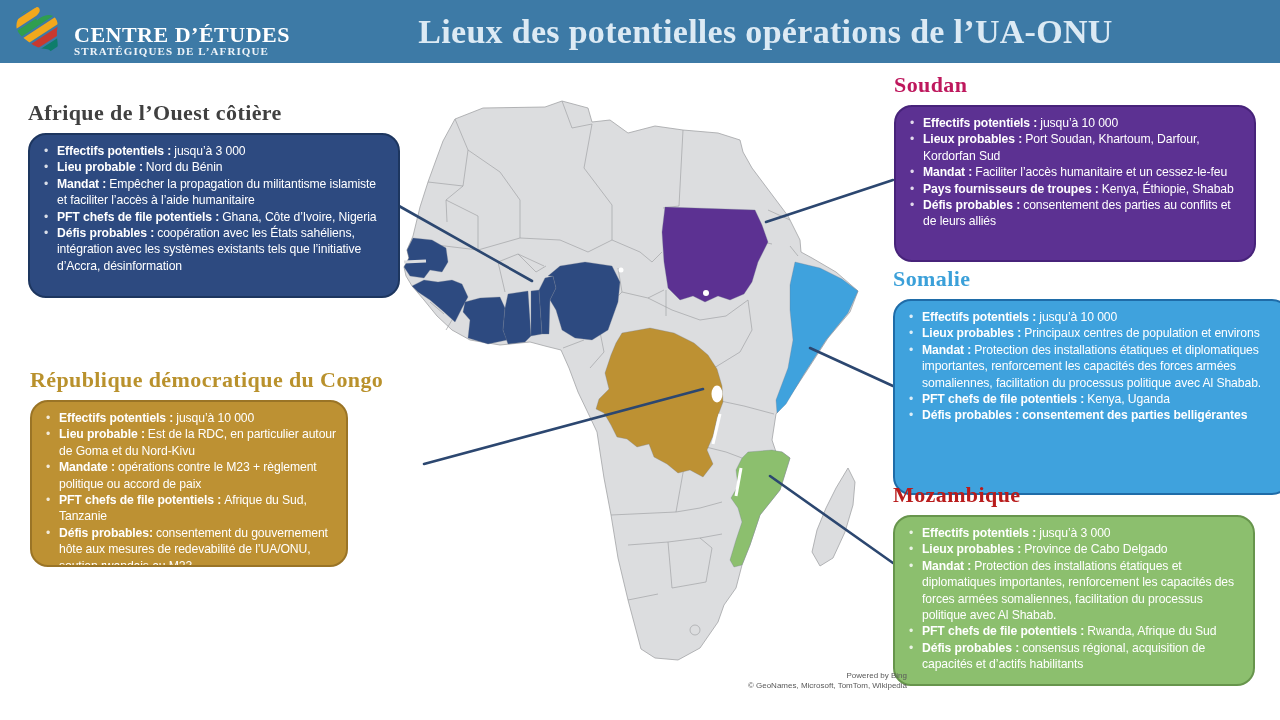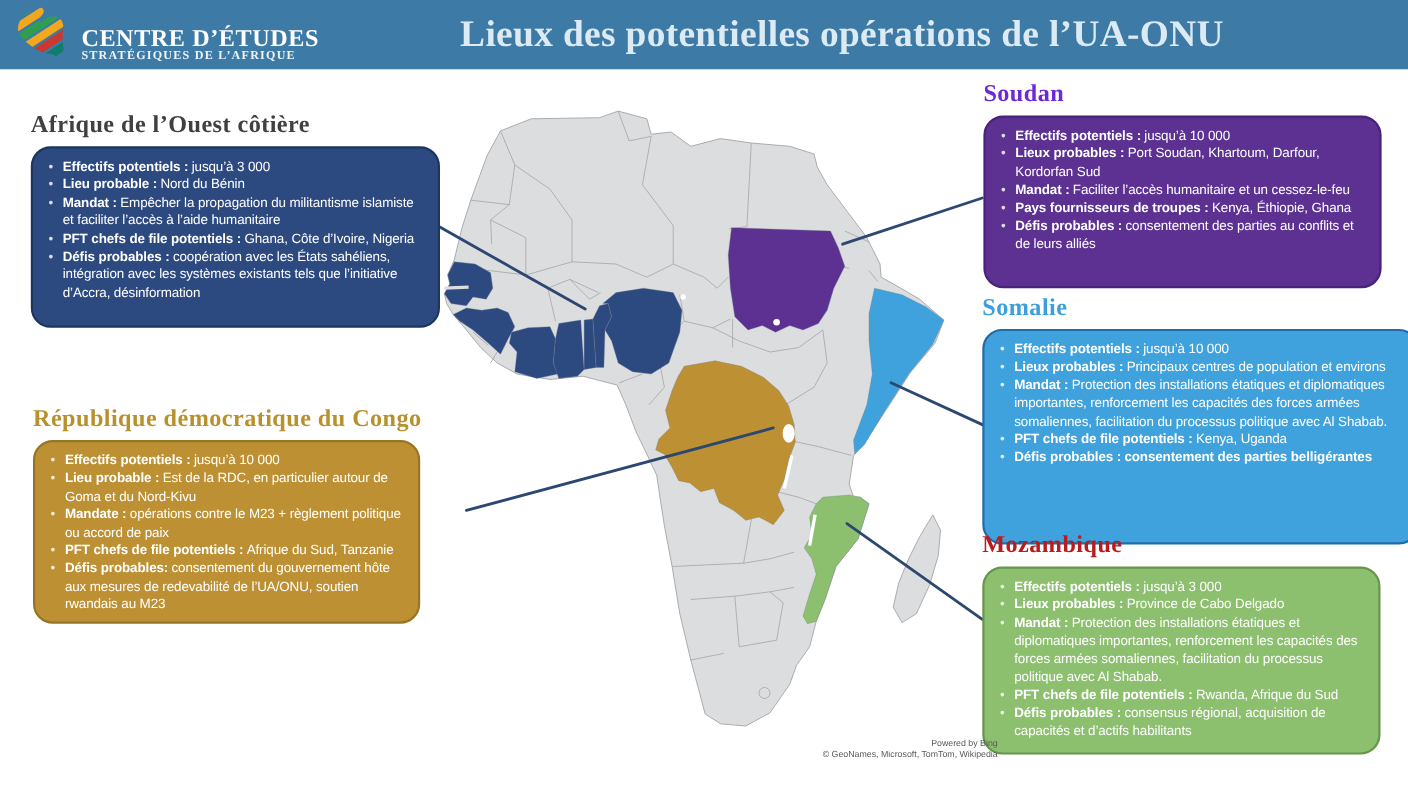--- a/index.html
+++ b/index.html
@@ -26,21 +26,21 @@
   .callout{border-radius:18px;border:2px solid;box-sizing:border-box;color:#ffffff;
            padding:8px 10px 6px 12px;overflow:hidden;}
   .callout ul{margin:0;padding:0;list-style:none;}
   .callout li{position:relative;padding-left:15px;font-size:12.2px;line-height:16.4px;
               letter-spacing:-0.1px;}
   .callout li::before{content:"\2022";position:absolute;left:2px;top:0;color:rgba(255,255,255,.82);}
   .bl{font-weight:700;margin-right:3px;}
   .strong-all .bt{font-weight:700;}
   .r-wa{left:28px;top:100px;width:372px;}
   .r-wa .callout{height:165px;}
-  .r-drc{left:30px;top:367px;width:352px;}
+  .r-drc{left:30px;top:367px;width:318px;}
   .r-drc .callout{height:167px;}
   .r-su{left:894px;top:72px;width:362px;}
   .r-su .callout{height:157px;}
   .r-so{left:893px;top:266px;width:397px;}
   .r-so .callout{height:196px;}
   .r-mo{left:893px;top:482px;width:362px;}
   .r-mo .callout{height:171px;}
   
   .attrib{position:absolute;left:660px;top:671px;width:247px;text-align:right;color:#595959;
           font-size:8px;line-height:10px;}
@@ -161,27 +161,27 @@
         <li><span class="bl">Effectifs potentiels :</span><span class="bt">jusqu’à 10 000</span></li>
         <li><span class="bl">Lieu probable :</span><span class="bt">Est de la RDC, en particulier autour de Goma et du Nord-Kivu</span></li>
         <li><span class="bl">Mandate :</span><span class="bt">opérations contre le M23 + règlement politique ou accord de paix</span></li>
         <li><span class="bl">PFT chefs de file potentiels :</span><span class="bt">Afrique du Sud, Tanzanie</span></li>
         <li><span class="bl">Défis probables:</span><span class="bt">consentement du gouvernement hôte aux mesures de redevabilité de l’UA/ONU, soutien rwandais au M23</span></li>
       </ul>
     </div>
   </div>
 
   <div class="region r-su">
-    <h2 style="color: #6d28d9;">Soudan</h2>
+    <h2 style="color: #be185d;">Soudan</h2>
     <div class="callout" style="background-color: rgb(92, 49, 146); border-color: rgb(71, 35, 122);">
       <ul>
         <li><span class="bl">Effectifs potentiels :</span><span class="bt">jusqu’à 10 000</span></li>
         <li><span class="bl">Lieux probables :</span><span class="bt">Port Soudan, Khartoum, Darfour, Kordorfan Sud</span></li>
         <li><span class="bl">Mandat :</span><span class="bt">Faciliter l’accès humanitaire et un cessez-le-feu</span></li>
-        <li><span class="bl">Pays fournisseurs de troupes :</span><span class="bt">Kenya, Éthiopie, Ghana</span></li>
+        <li><span class="bl">Pays fournisseurs de troupes :</span><span class="bt">Kenya, Éthiopie, Shabab</span></li>
         <li><span class="bl">Défis probables :</span><span class="bt">consentement des parties au conflits et de leurs alliés</span></li>
       </ul>
     </div>
   </div>
 
   <div class="region r-so">
     <h2 style="color: rgb(59, 160, 217);">Somalie</h2>
     <div class="callout" style="background-color: rgb(63, 162, 221); border-color: rgb(31, 108, 168);">
       <ul>
         <li><span class="bl">Effectifs potentiels :</span><span class="bt">jusqu’à 10 000</span></li>

